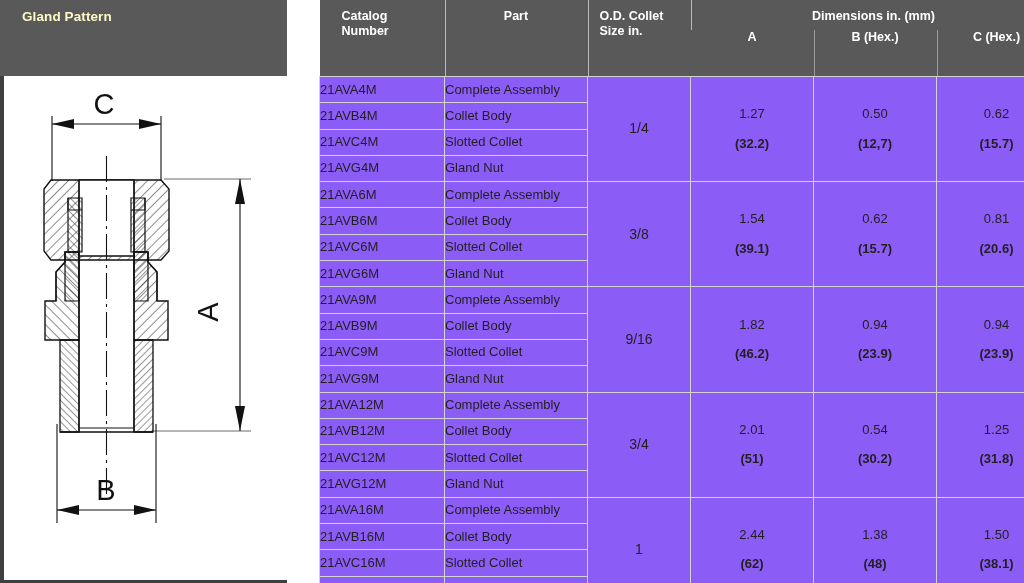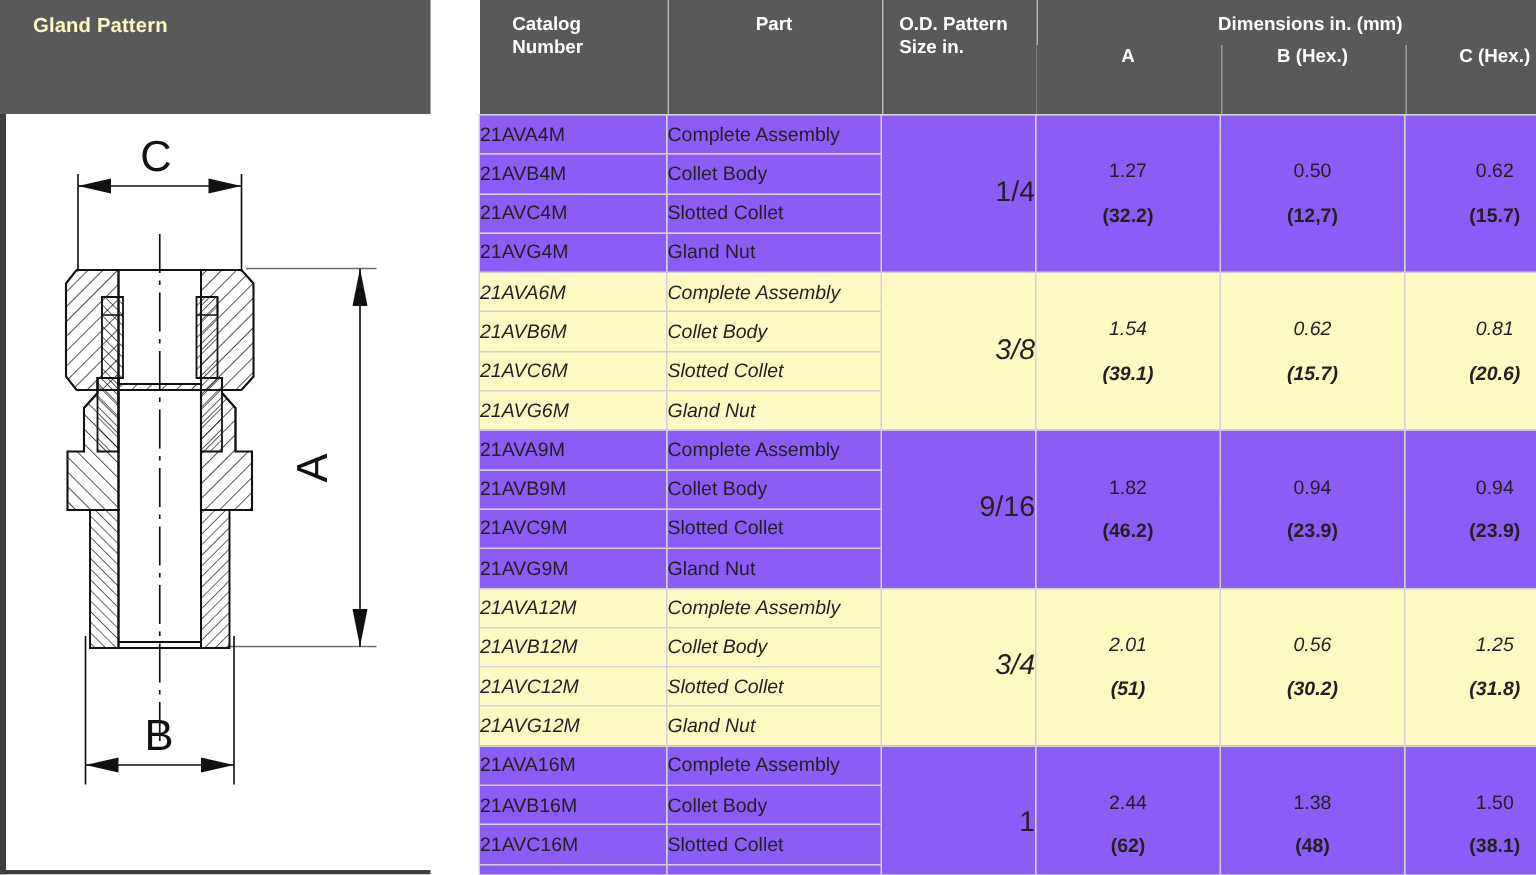--- a/index.html
+++ b/index.html
@@ -71,25 +71,25 @@
   table.spec td{
     border:1px solid #d2d2d2;
     padding:0;
     height:25.3px;
     line-height:1.1;
     color:#231f20;
     background:#8b5cf6;
   }
   td.cat{padding-left:30px;font-size:13px;}
   td.part{padding-left:14px;font-size:13px;}
-  td.od{text-align:right;font-size:19px;vertical-align:middle;}
+  td.od{text-align:center;font-size:14px;vertical-align:middle;}
   td.dim{text-align:center;vertical-align:middle;font-size:13px;}
   td.dim .inch{display:block;}
   td.dim .mm{display:block;font-weight:bold;margin-top:15px;}
-  tr.alt td{background:#fef9c3;font-style:italic;}
+  tr.alt td{background:#8b5cf6;}
   td.merged{border-top:1px solid #d2d2d2;border-bottom:1px solid #d2d2d2;}
 </style>
 </head>
 <body>
 
 <div class="sheet">
 
   <div class="drawing-panel">
     <div class="drawing-header">
       <div class="ttl">Gland Pattern</div>
@@ -200,21 +200,21 @@
             <div class="th-inner">
               <div>Catalog</div>
               <div>Number</div>
             </div>
           </th>
           <th class="part sep-l" rowspan="2">
             <div class="th-inner">Part</div>
           </th>
           <th class="od sep-l" rowspan="2">
             <div class="th-inner">
-              <div>O.D. Pattern</div>
+              <div>O.D. Collet</div>
               <div>Size in.</div>
             </div>
           </th>
           <th class="dimgrp" colspan="3">
             <div class="th-inner">Dimensions in. (mm)</div>
           </th>
         </tr>
         <tr>
           <th class="dimsub">
             <div class="th-inner">A</div>
@@ -317,21 +317,21 @@
           </tr>
           <tr class="alt">
             <td class="cat">21AVA12M</td>
             <td class="part">Complete Assembly</td>
             <td class="od merged" rowspan="4">3/4</td>
             <td class="dim merged" rowspan="4">
               <span class="inch">2.01</span>
               <span class="mm">(51)</span>
             </td>
             <td class="dim merged" rowspan="4">
-              <span class="inch">0.56</span>
+              <span class="inch">0.54</span>
               <span class="mm">(30.2)</span>
             </td>
             <td class="dim merged" rowspan="4">
               <span class="inch">1.25</span>
               <span class="mm">(31.8)</span>
             </td>
           </tr>
           <tr class="alt">
             <td class="cat">21AVB12M</td>
             <td class="part">Collet Body</td>

